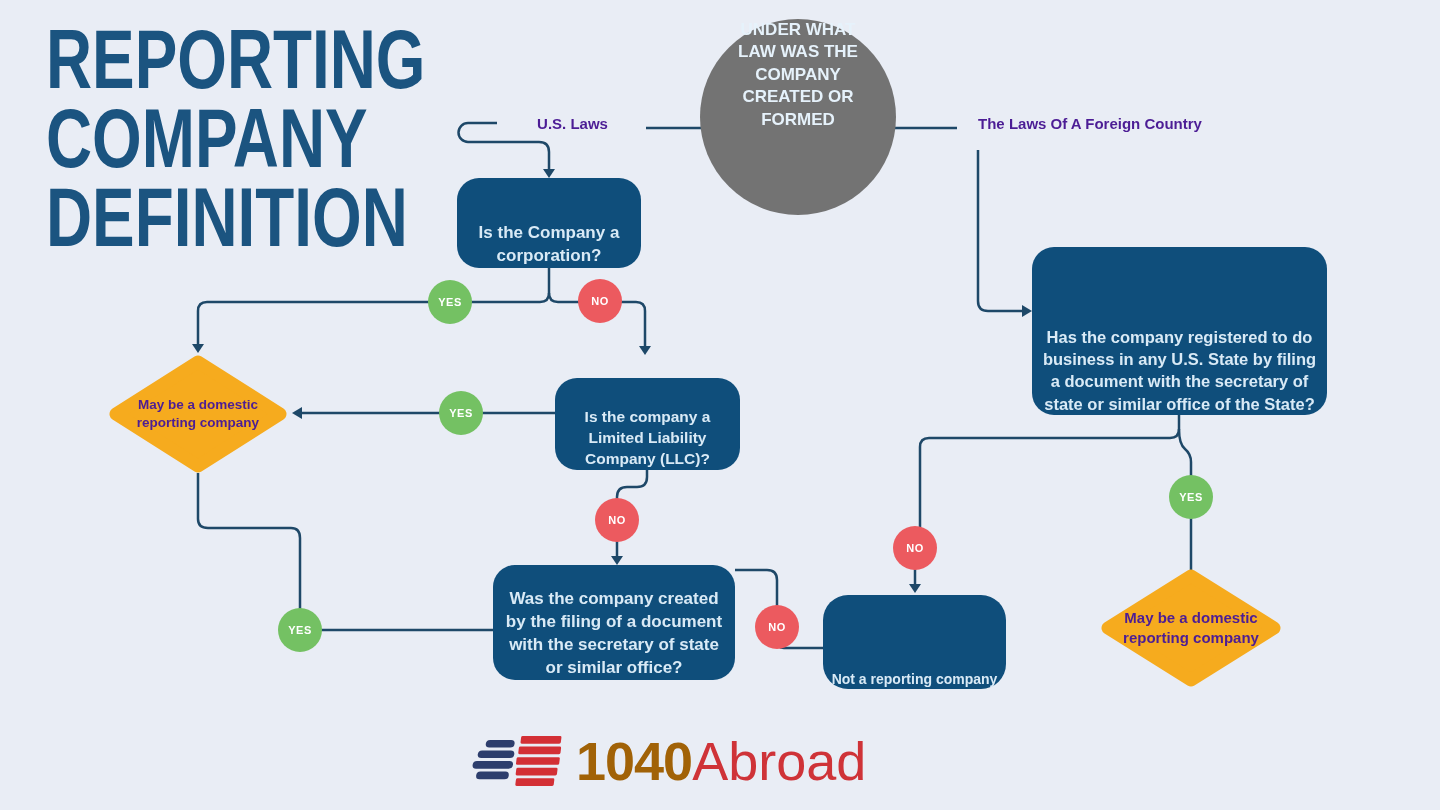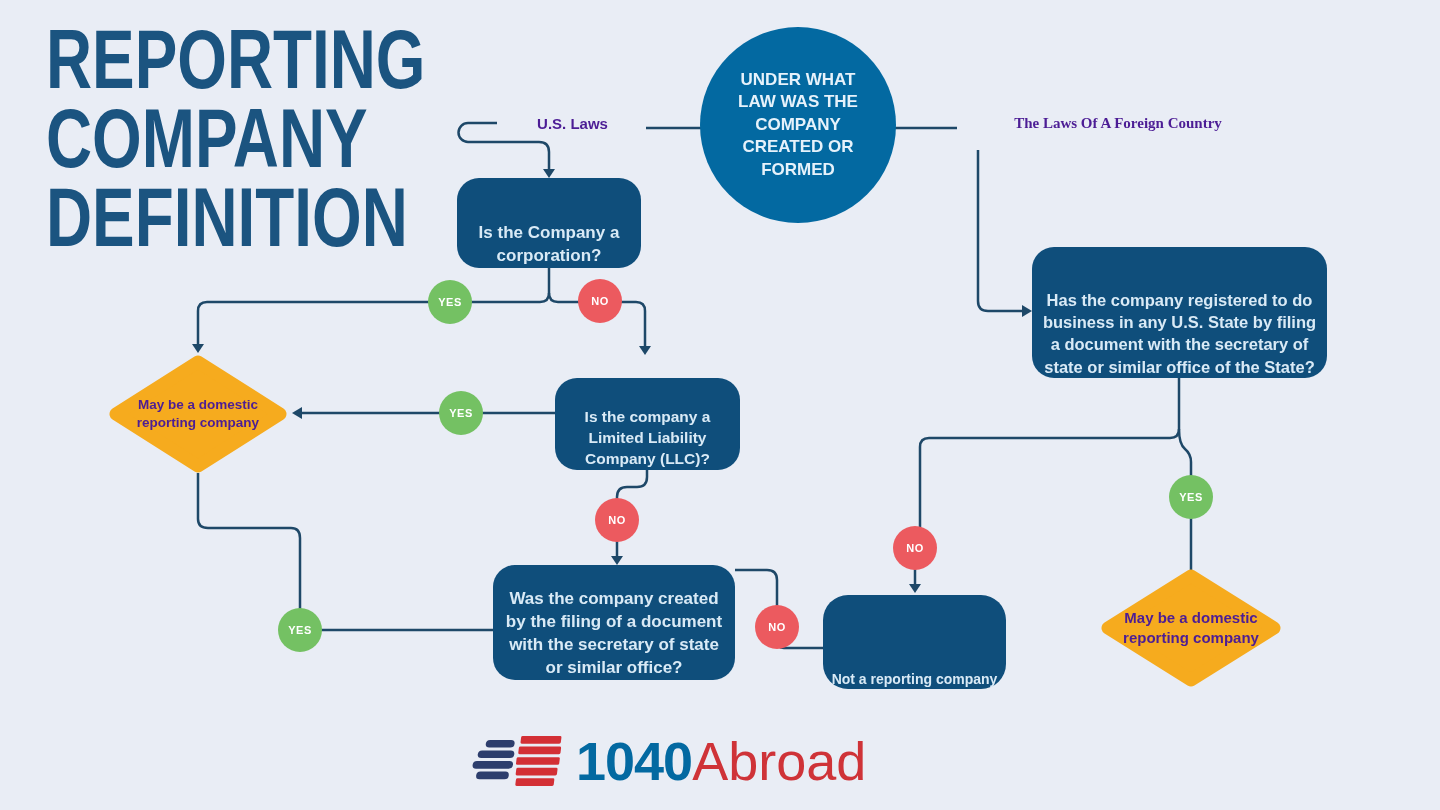--- a/index.html
+++ b/index.html
@@ -6,37 +6,37 @@
   html,body { width:1440px; height:810px; }
   body { font-family:"Liberation Sans", sans-serif; }
   .canvas { position:relative; width:1440px; height:810px; background:#e9edf5; overflow:hidden; }
 
   .connectors { position:absolute; left:0; top:0; width:1440px; height:810px; z-index:1; }
 
   .title { position:absolute; left:46px; top:20px; color:#1b5480; font-weight:bold;
            font-size:84px; line-height:79px; transform:scaleX(0.76); transform-origin:left top;
            letter-spacing:0; z-index:2; }
 
-  .root-circle { position:absolute; left:700px; top:27px; width:196px; height:196px;
-                 border-radius:50%; background:#0369a1; display:flex; align-items:center;
+  .root-circle { position:absolute; left:700px; top:19px; width:196px; height:196px;
+                 border-radius:50%; background:#737373; display:flex; 
                  justify-content:center; text-align:center; z-index:2; }
   .root-circle .txt { width:152px; color:#e6f2fb; font-weight:bold; font-size:17px; line-height:1.32; }
 
   .branch-label { position:absolute; color:#4c1d95; font-weight:bold; font-size:15px;
                   text-align:center; z-index:2; line-height:1.45; }
   .lbl-us { left:495px; top:113px; width:155px; }
-  .lbl-foreign { left:988px; top:113px; width:260px;font-family:Liberation Serif, serif; }
+  .lbl-foreign { left:960px; top:113px; width:260px; }
 
   .nbox { position:absolute; background:#0f4e7b; border-radius:22px; display:flex;
           align-items:flex-end; justify-content:center; text-align:center; color:#d9eaf6;
           font-weight:bold; z-index:2; }
   .box-corporation { left:457px; top:178px; width:184px; height:90px; font-size:17px; padding:0 14px; }
   .box-llc         { left:555px; top:370px; width:185px; height:92px; font-size:15.5px; padding:0 5px;margin-top:8px; }
   .box-filing      { left:493px; top:565px; width:242px; height:115px; font-size:17px; padding:0 8px; }
-  .box-registered  { left:1032px; top:247px; width:295px; height:131px; font-size:16.5px; padding:0 10px; }
+  .box-registered  { left:1032px; top:247px; width:295px; height:168px; font-size:16.5px; padding:0 10px; }
   .box-notreport   { left:823px; top:595px; width:183px; height:94px; font-size:14px; padding:0 6px;border-radius:25px; }
   .nbox .txt { line-height:1.35; }
 
   .diamond { position:absolute; z-index:2; }
   .diamond svg { position:absolute; left:0; top:0; }
   .diamond .txt { position:absolute; left:0; top:0; width:100%; height:100%; display:flex;
                   align-items:center; justify-content:center; text-align:center;
                   color:#4c1d95; font-weight:bold; }
   .diamond-left  { left:108px; top:355px; width:180px; height:118px; }
   .diamond-left .txt  { font-size:13.5px; line-height:1.35; } .diamond-left .txt span { width:130px; }
@@ -48,21 +48,21 @@
            font-size:11px; z-index:3; letter-spacing:0.5px; }
   .badge-yes { background:#74c163; }
   .badge-no  { background:#ec5a5f; }
   .yes1 { left:428px; top:280px; } .no1 { left:578px; top:279px; }
   .yes2 { left:439px; top:391px; } .no2 { left:595px; top:498px; }
   .yes3 { left:278px; top:608px; } .no3 { left:755px; top:605px; }
   .no4  { left:893px; top:526px; } .yes4 { left:1169px; top:475px; }
 
   .logo { position:absolute; left:468px; top:731px; display:flex; align-items:center; gap:12px; z-index:2; }
   .logo-text { font-size:54px; line-height:60px; white-space:nowrap; }
-  .logo-num  { color:#0369a1; font-weight:bold; letter-spacing:-1px; }
+  .logo-num  { color:#a16207; font-weight:bold; letter-spacing:-1px; }
   .logo-word { color:#cf3338; font-weight:normal; }
 </style>
 </head>
 <body>
 
 <div class="canvas">
 
   <svg class="connectors" viewBox="0 0 1440 810" xmlns="http://www.w3.org/2000/svg">
     <g stroke="#1e4868" stroke-width="2.5" fill="none">
 

